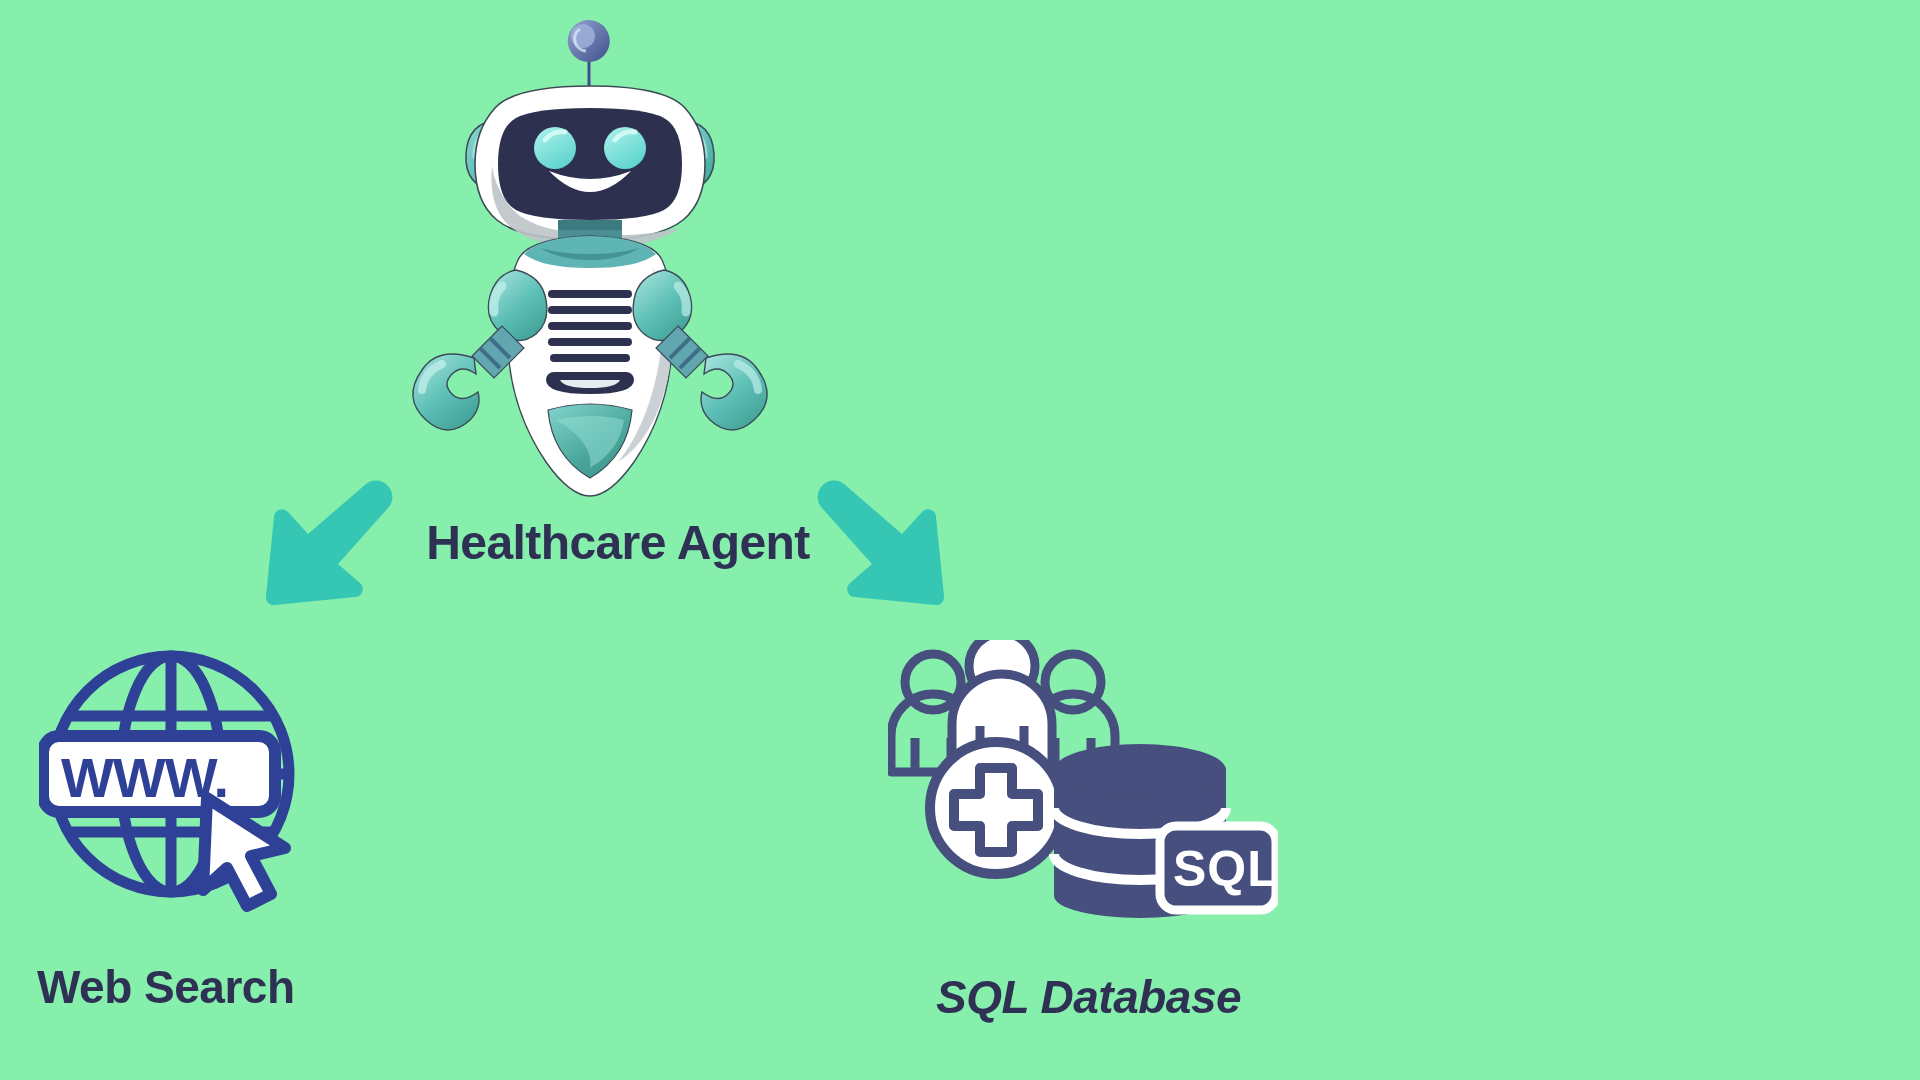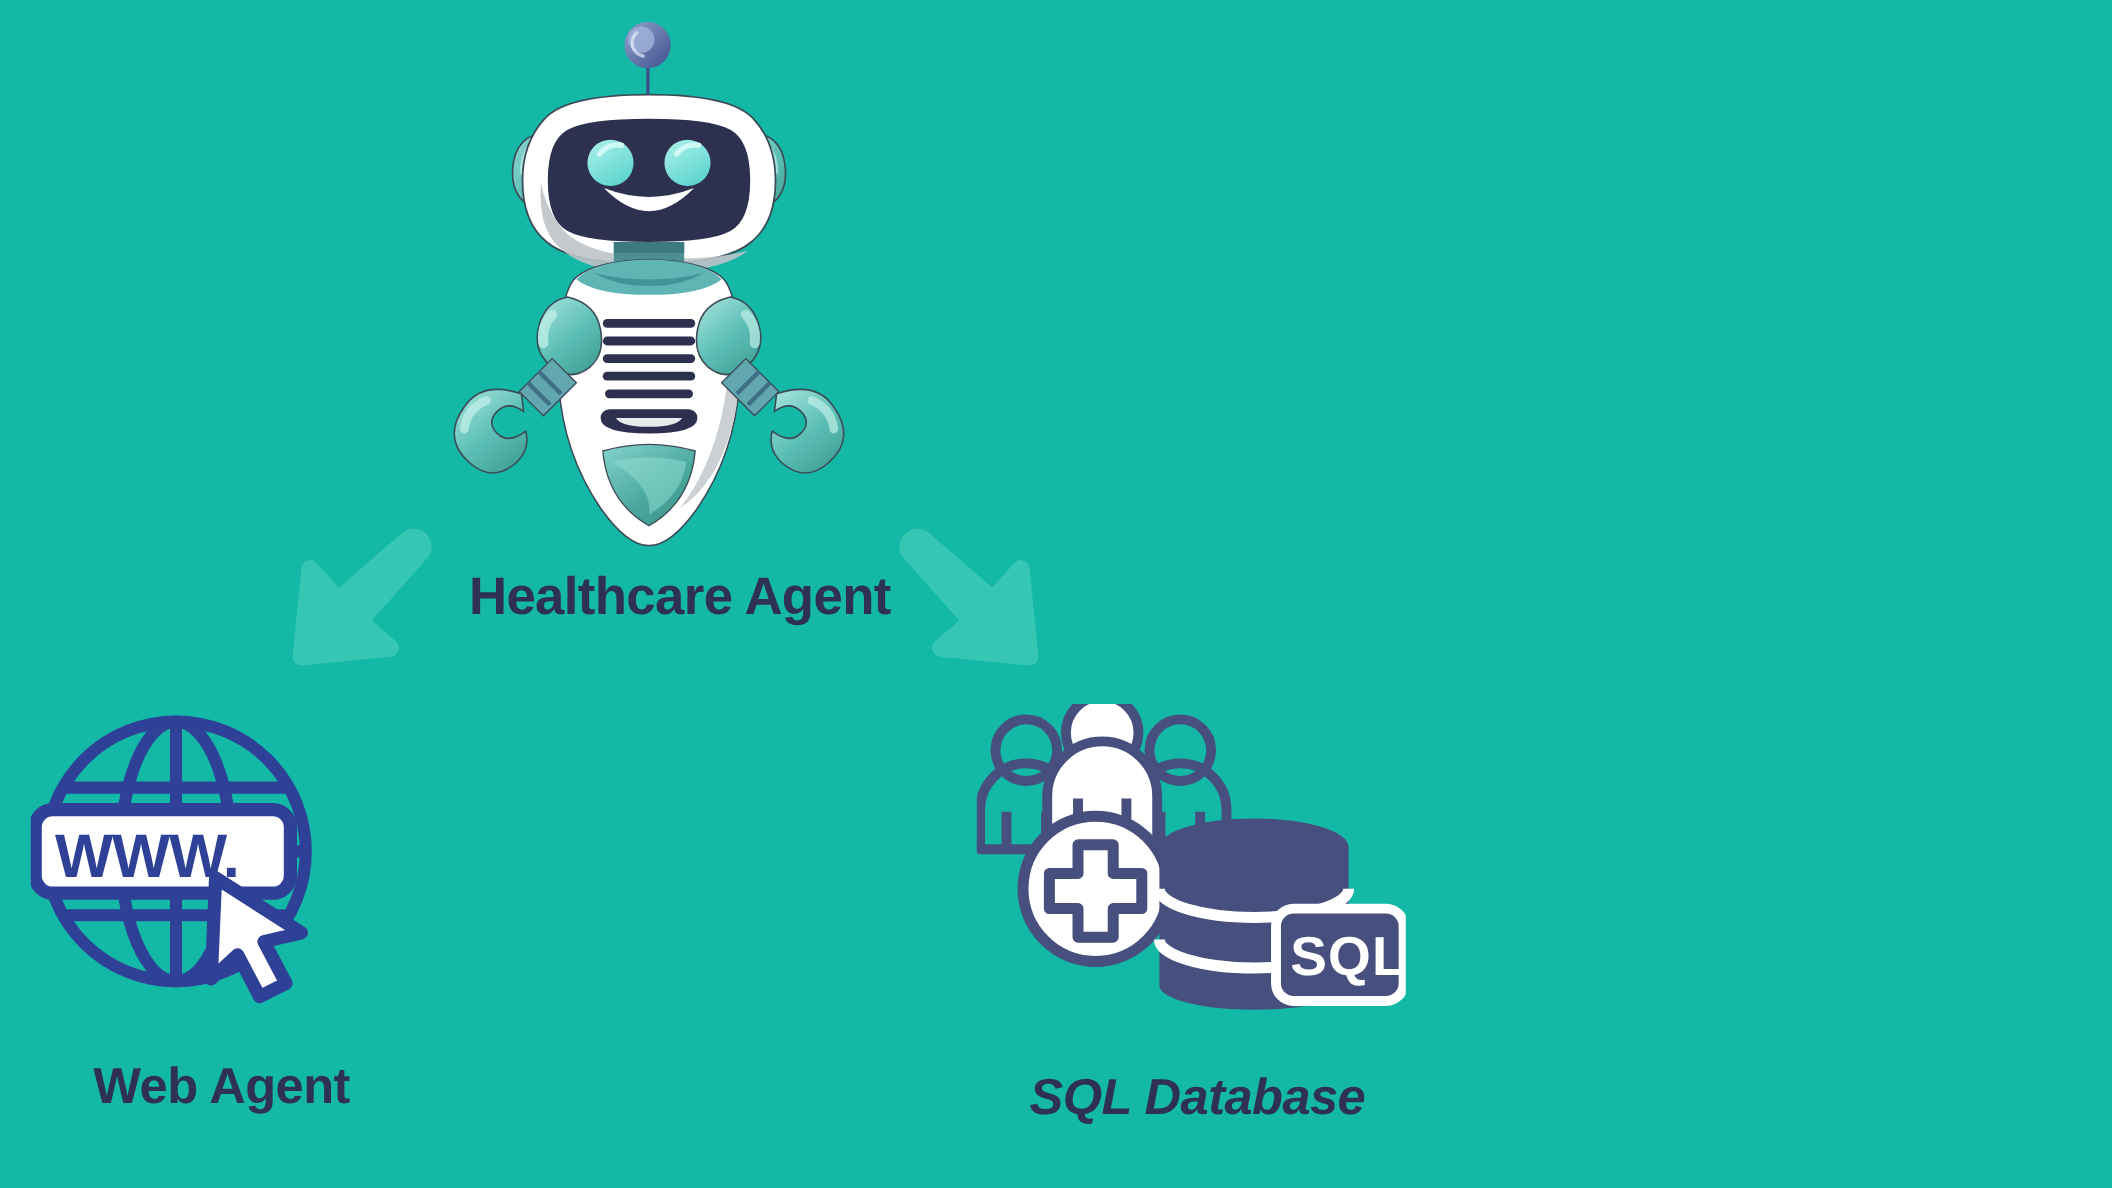--- a/index.html
+++ b/index.html
@@ -11,21 +11,21 @@
     width: 1920px;
     height: 1080px;
     overflow: hidden;
     font-family: "Liberation Sans", sans-serif;
     position: relative;
   }
   #canvas {
     position: relative;
     width: 1920px;
     height: 1080px;
-    background: #14b8a6;
+    background: #86efac;
   }
 
   
   .agent-node {
     position: absolute;
     left: 380px;
     top: 8px;
     width: 420px;
     height: 490px;
   }
@@ -63,21 +63,21 @@
   .tool-label {
     font-family: "Liberation Sans", sans-serif;
     font-weight: bold;
     font-size: 46px;
     letter-spacing: -0.5px;
     color: #2e3154;
     line-height: 1.0;
     white-space: nowrap;
   }
 
-  .node-web { left: 20px; top: 632px; text-align: right; }
+  .node-web { left: 31px; top: 632px; }
   .node-web .tool-icon { width: 290px; height: 310px; margin-left: 8px; }
   .node-web .tool-label { margin-top: 22px; margin-left: 6px; }
 
   .node-sql { left: 888px; top: 640px; }
   .node-sql .tool-icon { width: 390px; height: 300px; }
   .node-sql .tool-label { margin-top: 34px; margin-left: 48px; font-style: italic; }
 </style>
 </head>
 <body>
 
@@ -210,21 +210,21 @@
           <path d="M28 200 H236"></path>
         </g>
 
         <rect x="4" y="104" width="232" height="76" rx="16" fill="#ffffff" stroke="#2f4197" stroke-width="12"></rect>
 
         <text x="22" y="165" font-family="'Liberation Sans', sans-serif" font-size="56" font-weight="bold" fill="#2f4197" letter-spacing="-1">WWW.</text>
 
         <path d="M168 166 L246 216 L212 224 L232 262 L208 274 L188 236 L164 258 Z" fill="#ffffff" stroke="#2f4197" stroke-width="12" stroke-linejoin="round"></path>
       </svg>
     </span>
-    <div class="tool-label">Web Agent</div>
+    <div class="tool-label">Web Search</div>
   </div>
 
   <div class="tool-node node-sql">
     <span class="tool-icon">
       <svg viewBox="0 0 390 300" xmlns="http://www.w3.org/2000/svg" aria-hidden="true">
         <g fill="none" stroke="#474f7e" stroke-width="9">
 
           <circle cx="45" cy="42" r="28"></circle>
           <path d="M3 132 v-36 a42 42 0 0 1 84 0 v36"></path>
           <path d="M3 132 H87" stroke-linecap="round"></path>

